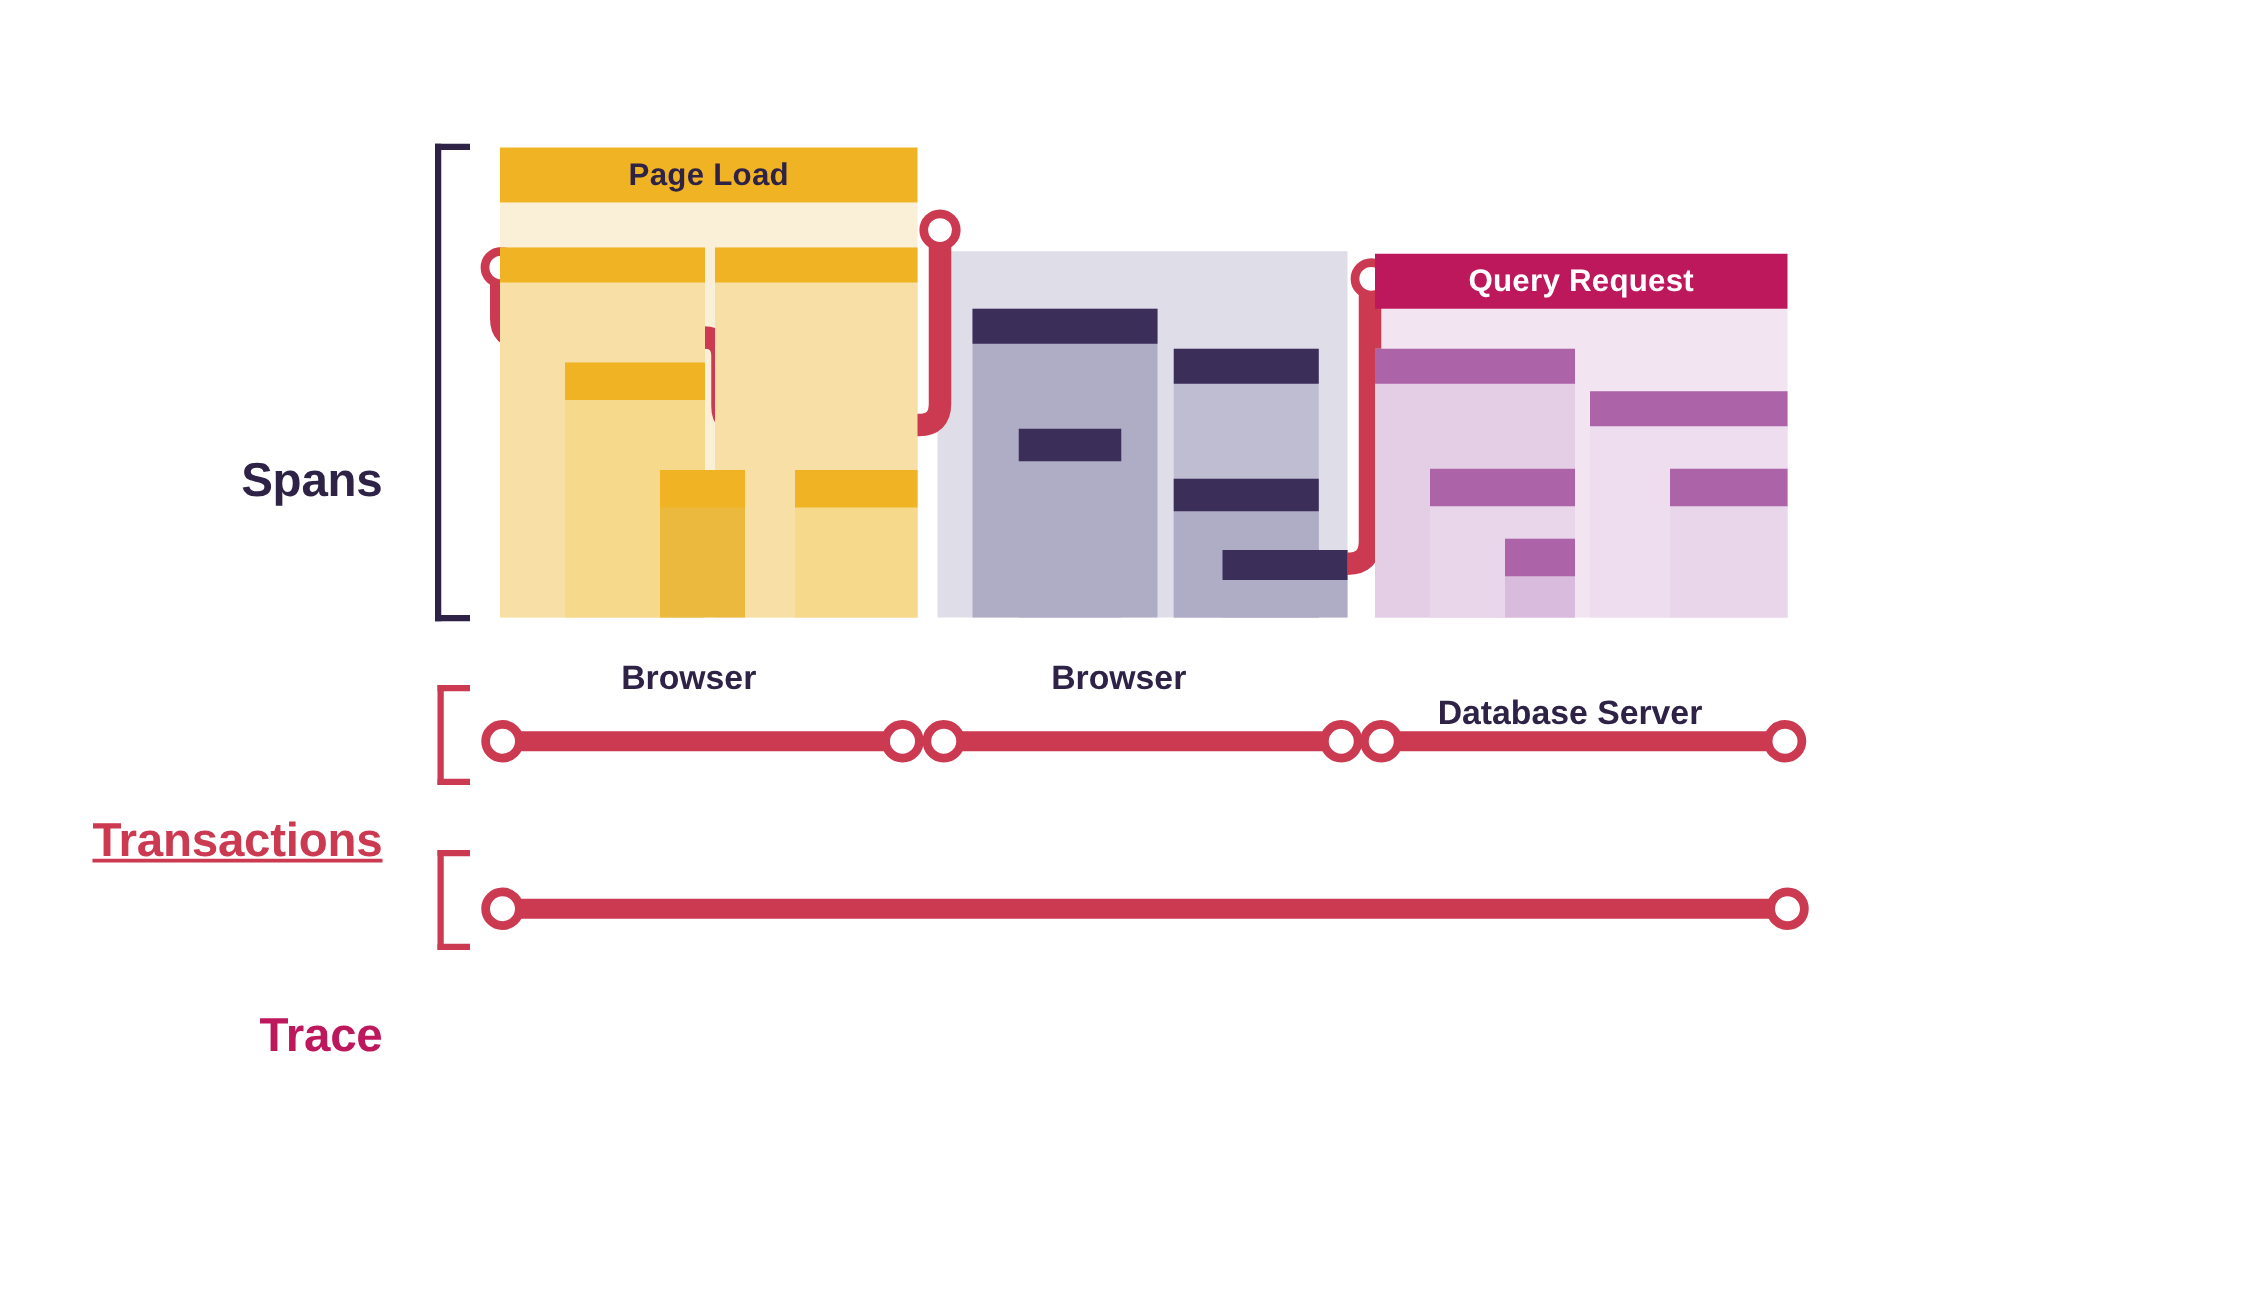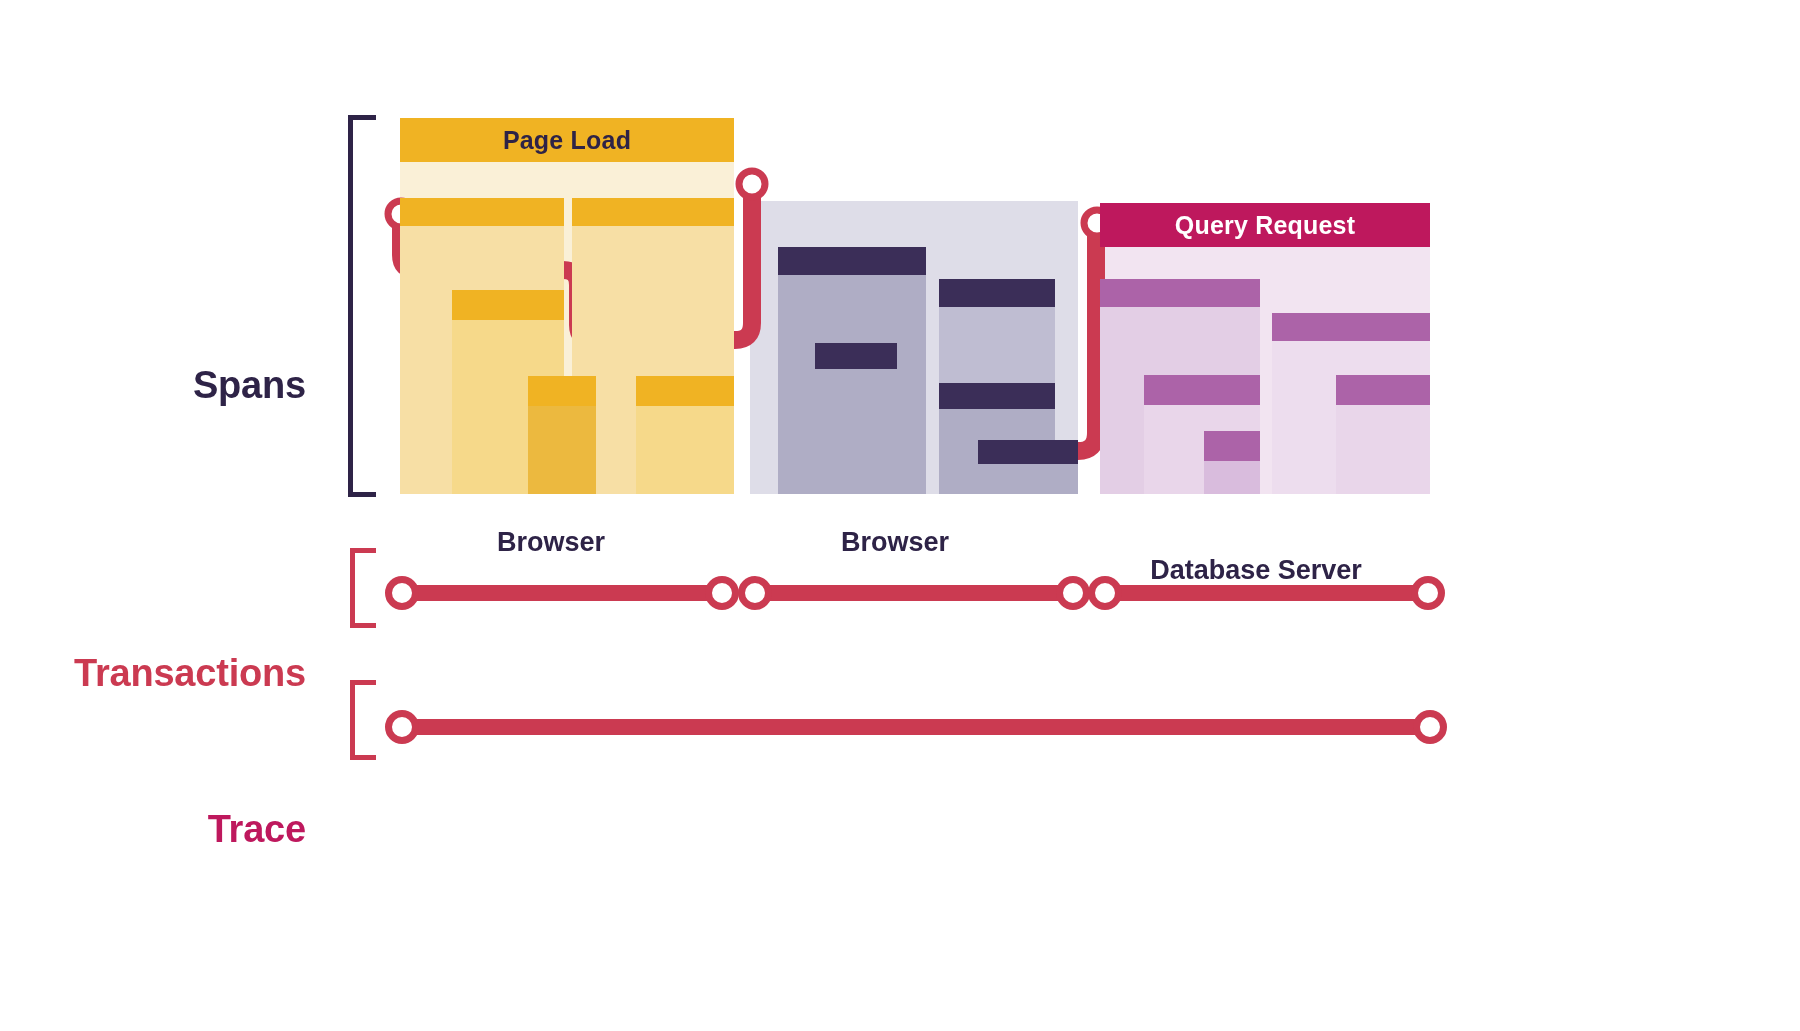--- a/index.html
+++ b/index.html
@@ -33,20 +33,21 @@
     color: #2E2347;
     font-size: 38px;
     right: 1494px;
     top: 364px;
   }
   #label-transactions {
     color: #CB3A51;
     font-size: 38px;
     right: 1494px;
     top: 652px;
+    text-decoration: underline;
   }
   #label-trace {
     color: #be185d;
     font-size: 38px;
     right: 1494px;
     top: 808px;
   }
 
   
   .bracket {

